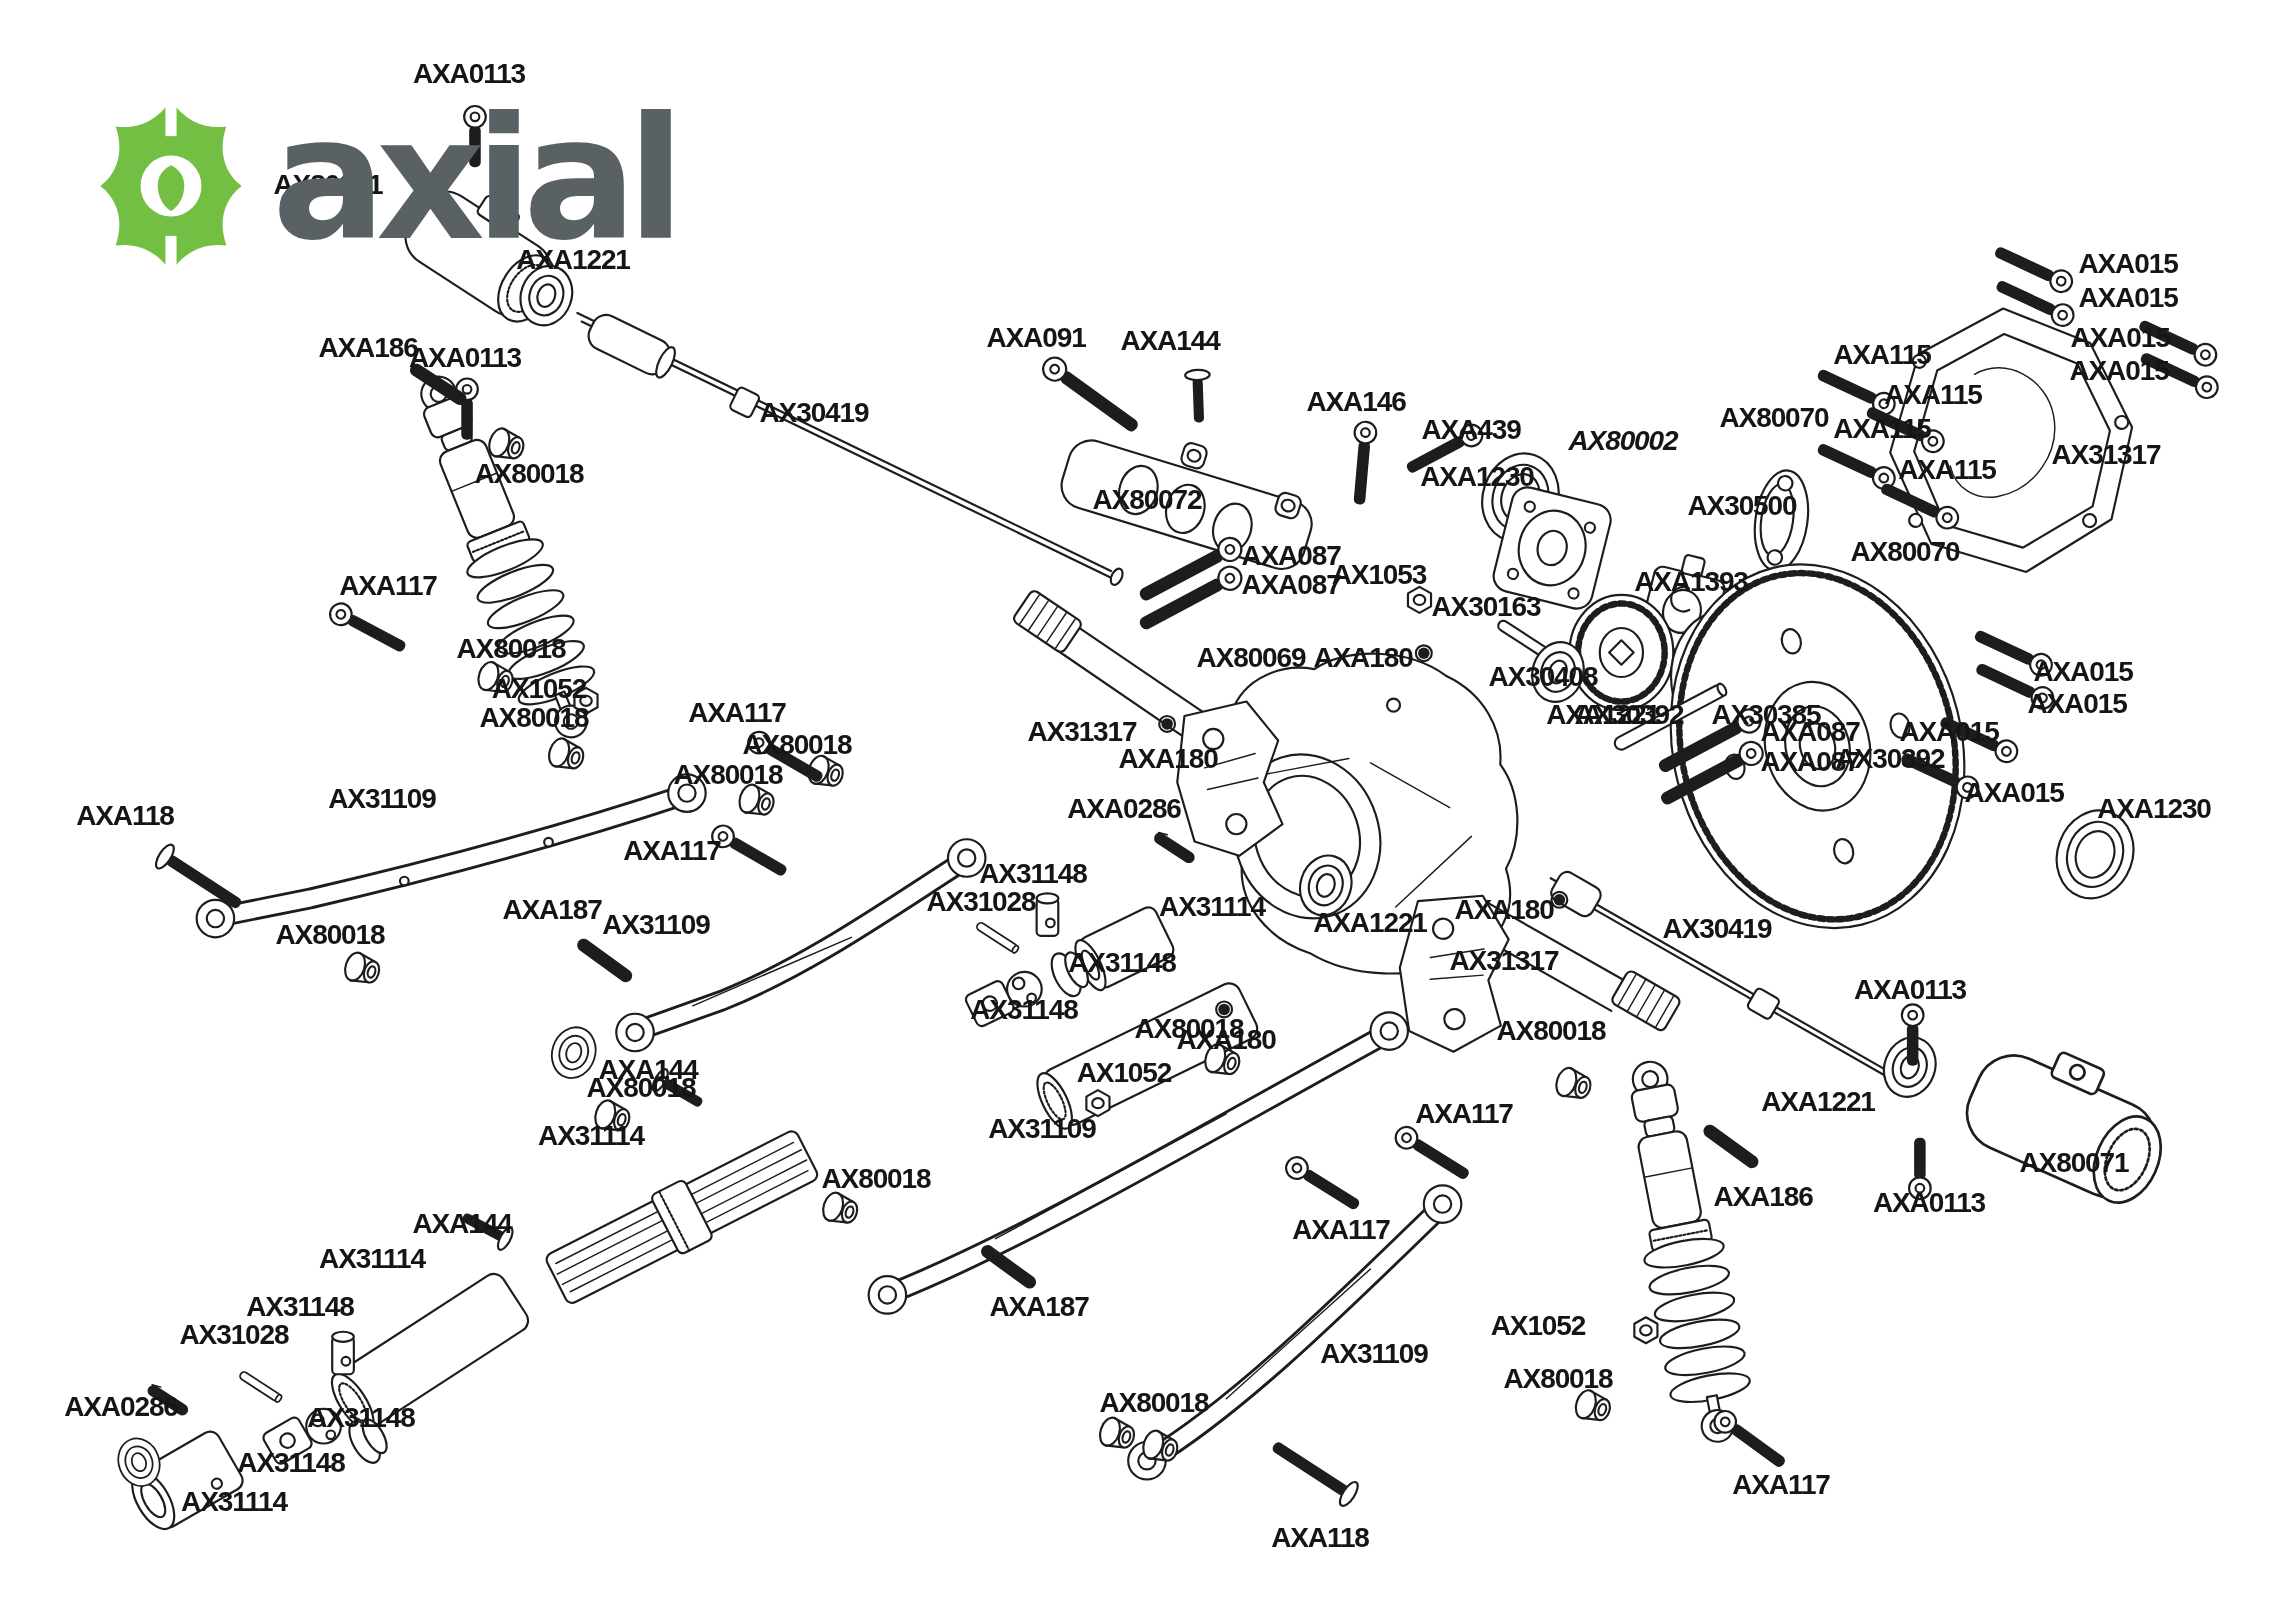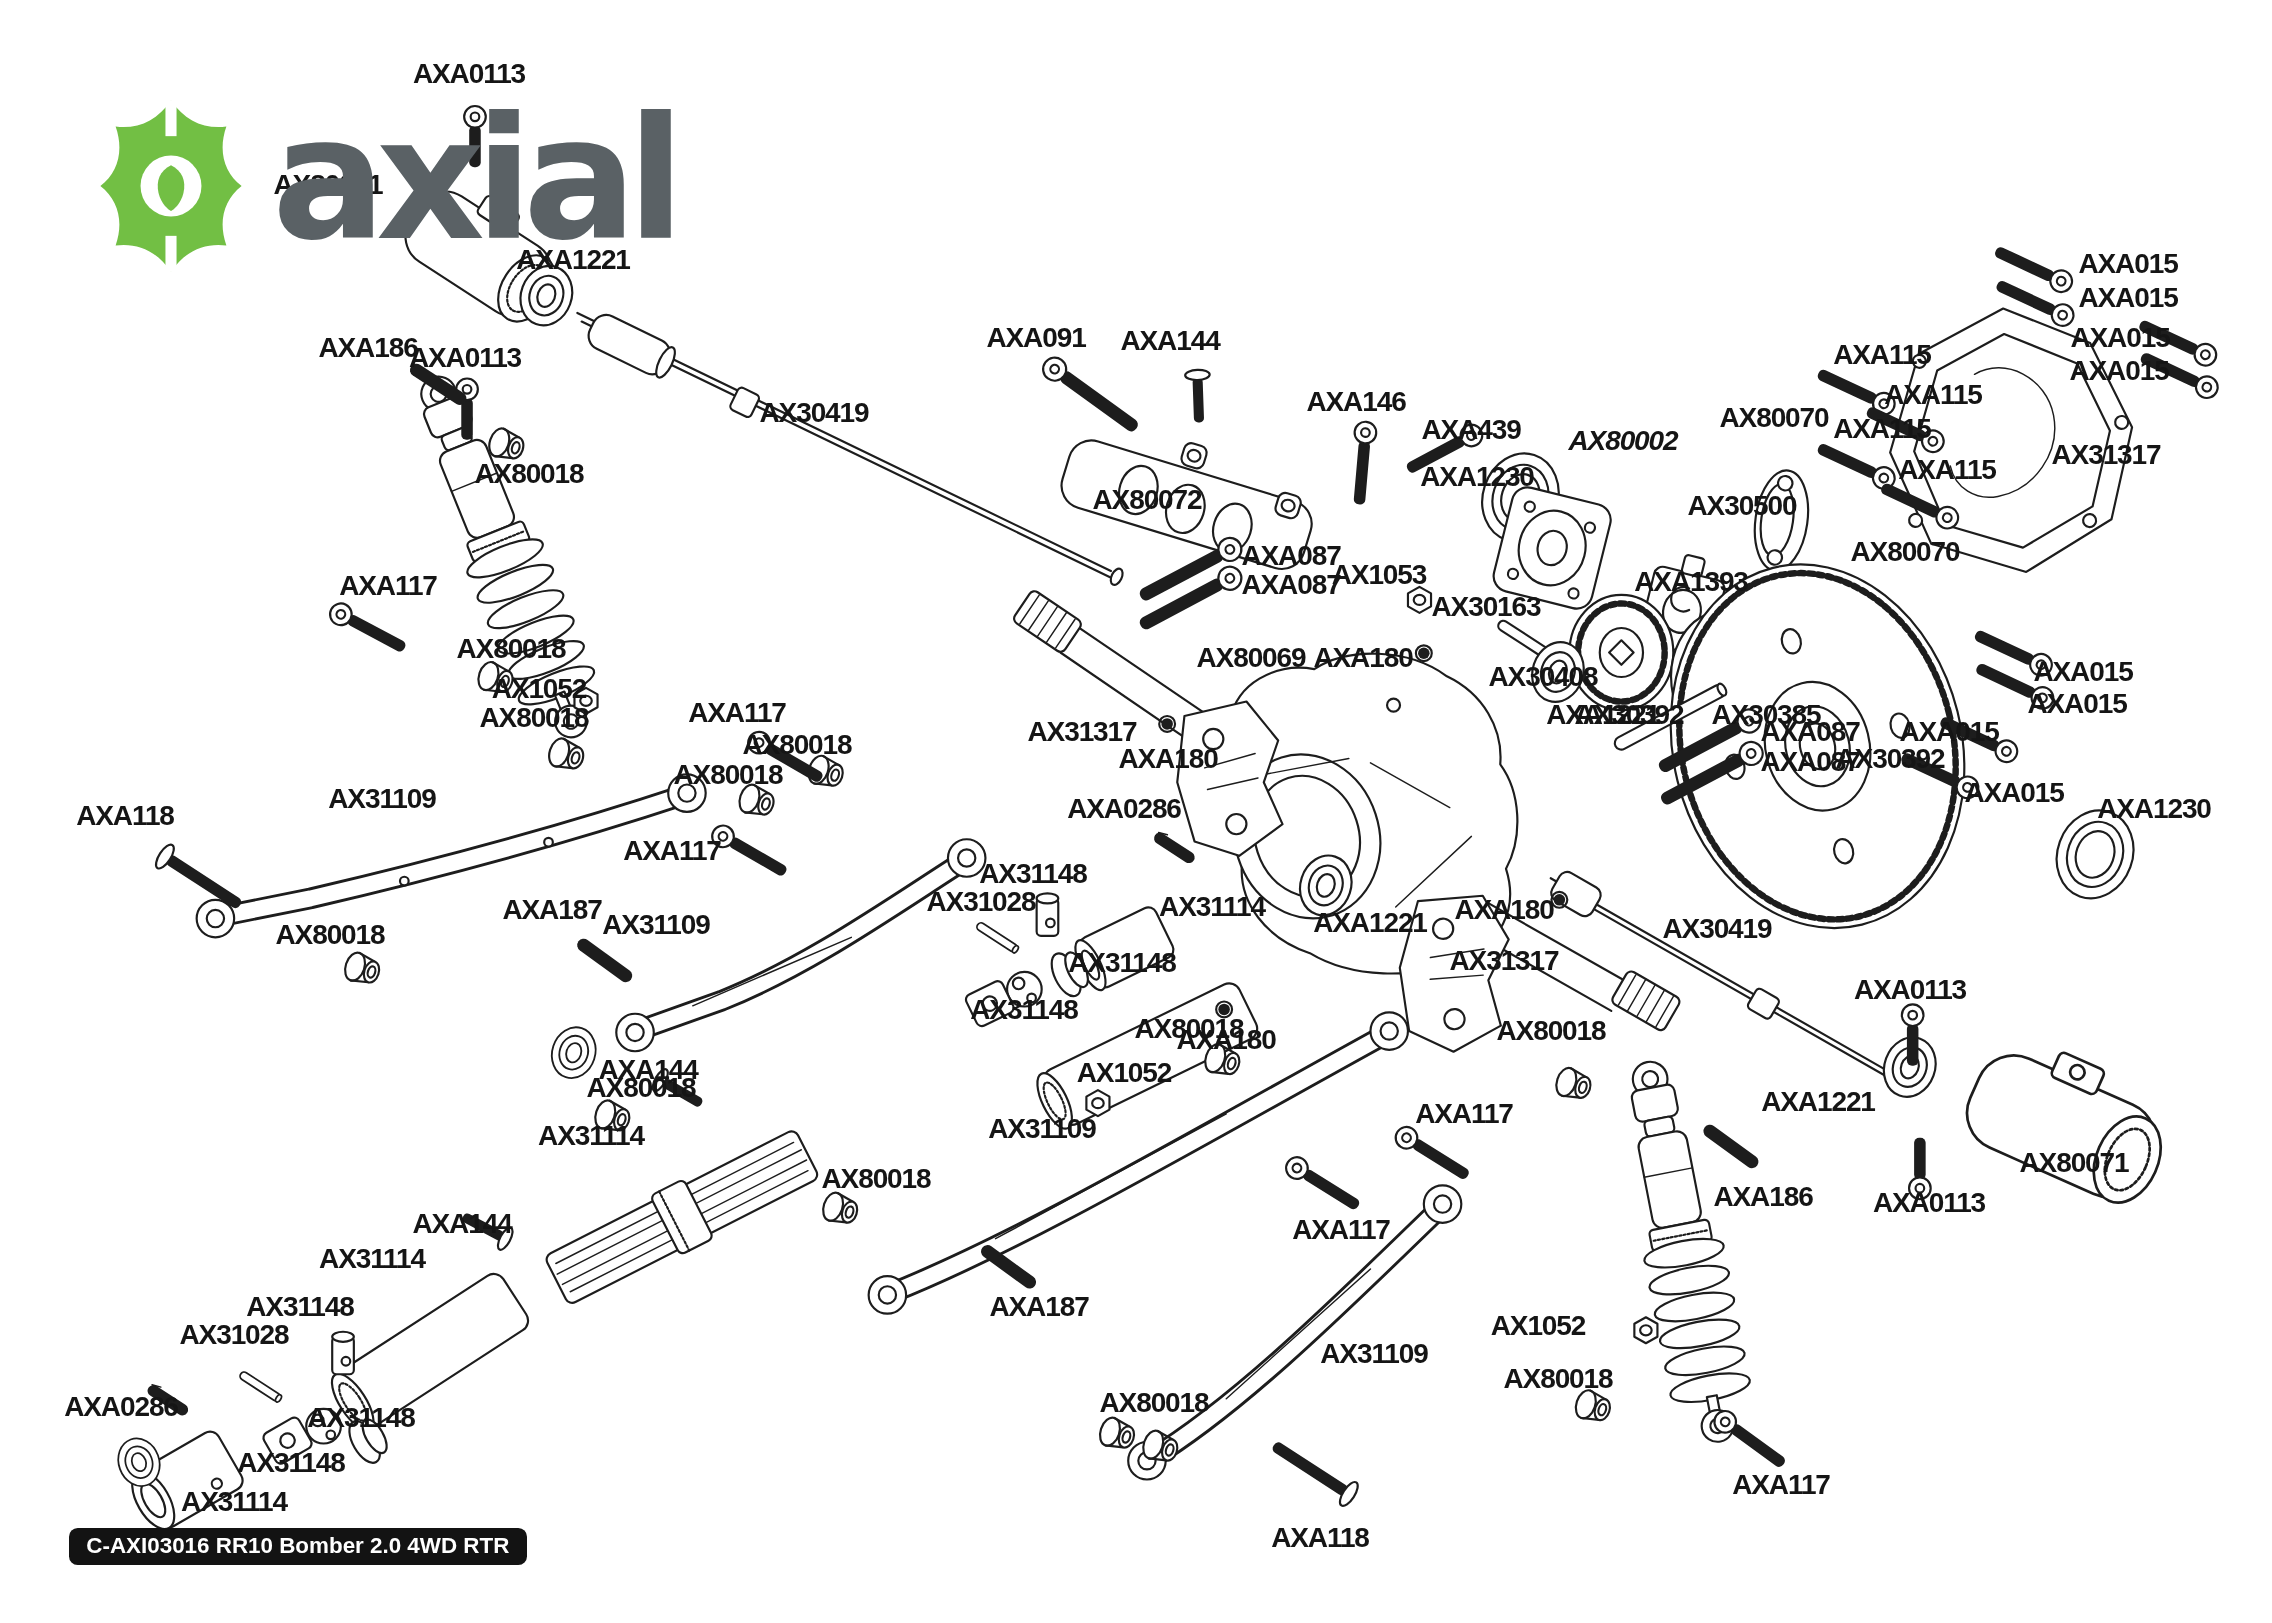--- a/index.html
+++ b/index.html
@@ -607,18 +607,15 @@
       <path fill="#72bf44" stroke="none" d="M130,2 C150,32 178,44 210,40 C198,74 206,106 232,126 C206,146 198,178 210,212 C178,208 150,220 130,250 C110,220 82,208 50,212 C62,178 54,146 28,126 C54,106 62,74 50,40 C82,44 110,32 130,2 Z"></path>
       <circle cx="130" cy="126" r="44" fill="#ffffff" stroke="none"></circle>
       <path fill="#72bf44" stroke="none" d="M130,96 C146,104 152,118 148,136 C144,152 134,160 130,162 C126,160 116,152 112,136 C108,118 114,104 130,96 Z"></path>
       <rect x="122" y="2" width="16" height="52" fill="#ffffff" stroke="none"></rect>
       <rect x="122" y="198" width="16" height="52" fill="#ffffff" stroke="none"></rect>
     </svg>
     <div class="logo-word">axial</div>
   </div>
 
 
-  <div class="model-badge">
-    <span>C-AXI03016 RR10 Bomber 2.0 4WD RTR</span>
-  </div>
 
 </div>
 
 
 </body></html>

